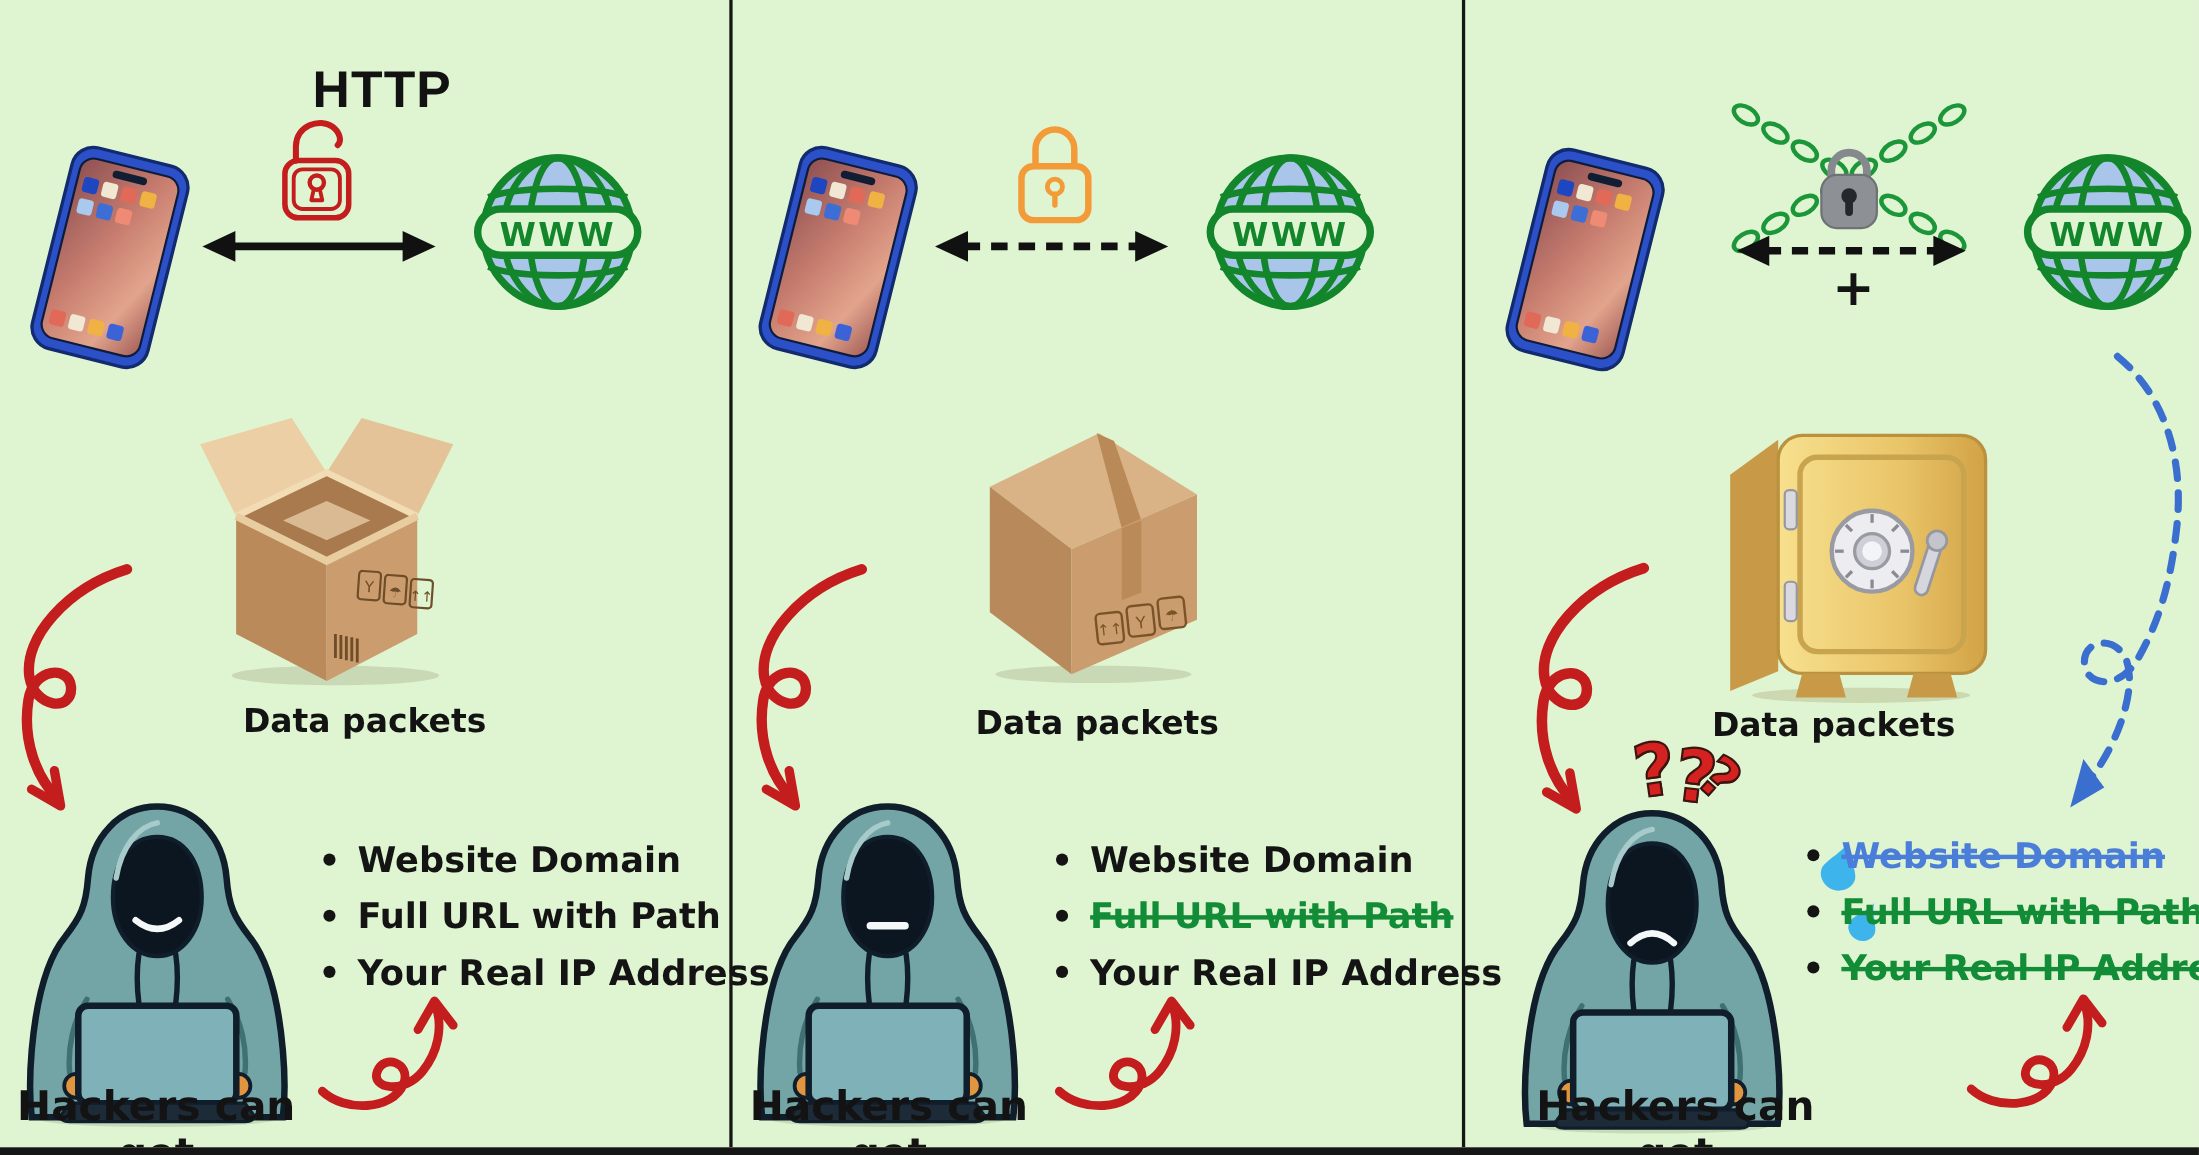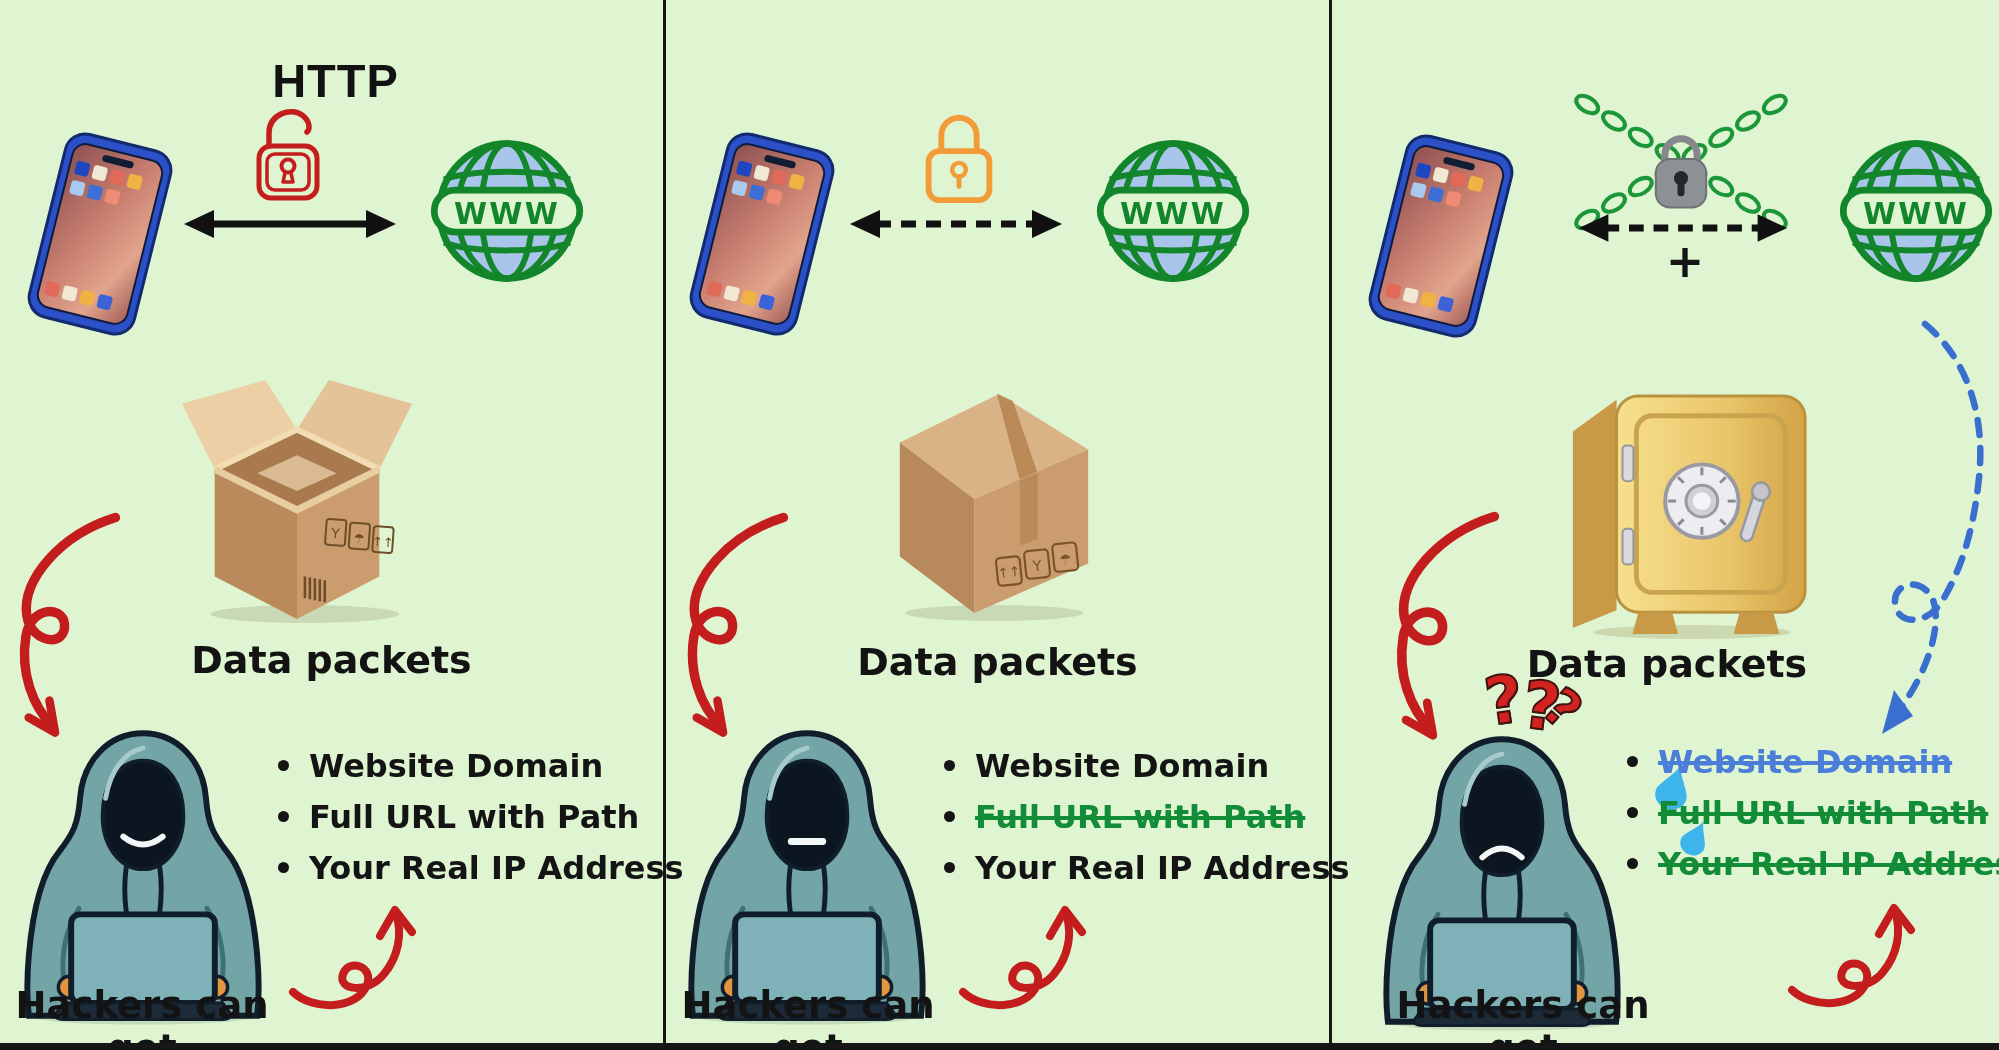--- a/index.html
+++ b/index.html
@@ -7,33 +7,33 @@
     position:relative;width:1999px;height:1050px;overflow:hidden;
     background:#dff5d1;box-sizing:border-box;border-bottom:7px solid #161616;
     font-family:"DejaVu Sans","Liberation Sans",sans-serif;color:#141414;
   }
   .col{position:absolute;top:0;height:100%;width:666px;box-sizing:border-box;}
   .col-1{left:0;border-right:3px solid #161616;}
   .col-2{left:666px;border-right:3px solid #161616;}
   .col-3{left:1335px;width:664px;}
   .abs{position:absolute;}
   .col-title{
-    position:absolute;top:22px;left:4px;width:100%;text-align:center;
+    position:absolute;top:22px;left:16px;width:100%;text-align:center;
     font-family:"Liberation Sans",sans-serif;font-size:47px;font-weight:800;
     letter-spacing:1px;color:#121212;
   }
   .phone-wrap{position:absolute;transform:rotate(14deg);}
   .packet-label{
     position:absolute;left:0;width:100%;text-align:center;
-    font-size:38px;font-weight:700;color:#131313;
+    font-size:30px;font-weight:700;color:#131313;
   }
   .hacker-label{
     position:absolute;font-size:37px;font-weight:700;color:#131313;text-align:center;
   }
-  .loot{position:absolute;list-style:none;margin:0;padding:0;}
+  .loot{position:absolute;list-style:none;margin:16px;padding:0;}
   .loot li{display:flex;align-items:flex-start;margin-bottom:11px;}
   .dot{flex:0 0 auto;width:11px;height:11px;border-radius:50%;background:#141414;margin:14px 20px 0 0;}
   .loot-text{font-size:32px;font-weight:700;line-height:1.25;white-space:nowrap;}
   .plus-sign{
     position:absolute;text-align:center;font-size:46px;font-weight:800;color:#141414;line-height:1;
   }
   .obfuscation{
     position:absolute;text-align:center;font-size:37px;font-weight:700;color:#2f63c8;
   }
   .qmarks{position:absolute;display:flex;align-items:flex-start;}

